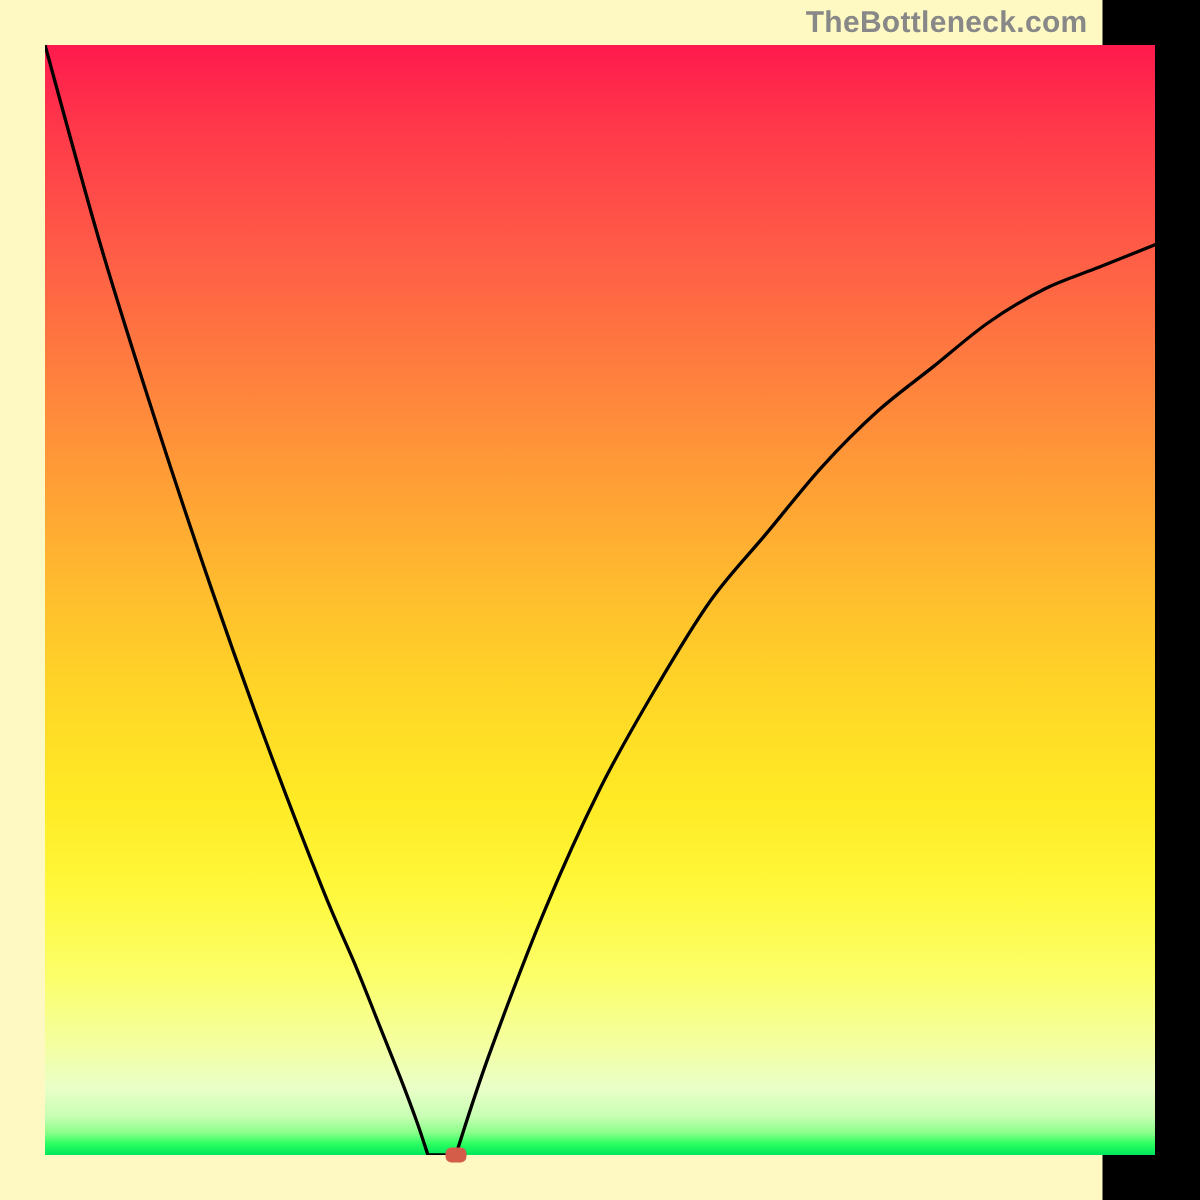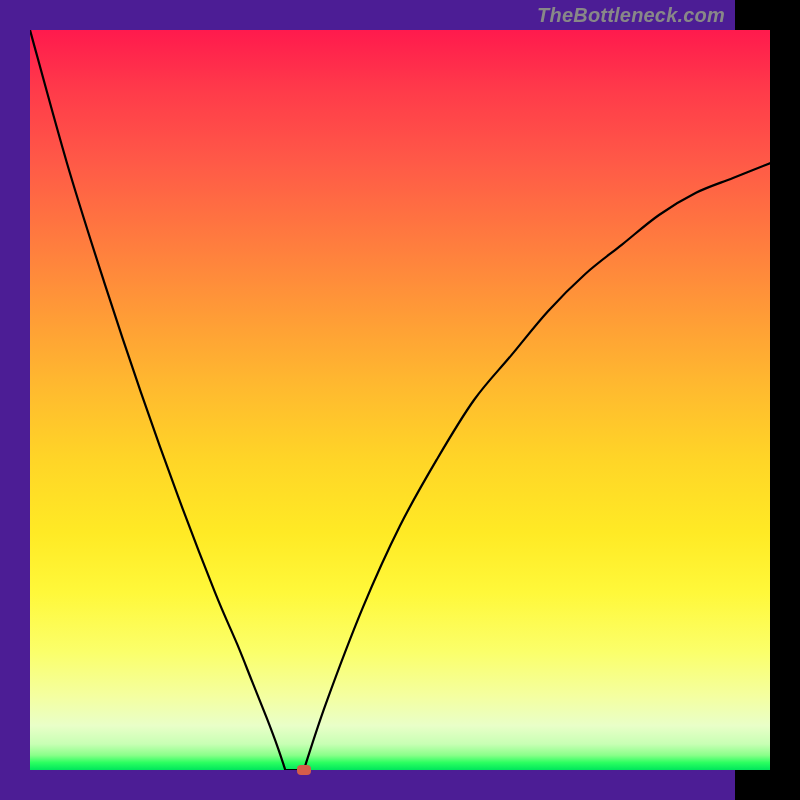--- a/index.html
+++ b/index.html
@@ -8,22 +8,21 @@
     width: 800px;
     height: 800px;
     background: #000;
     font-family: Arial, Helvetica, sans-serif;
     overflow: hidden;
   }
   .frame {
     position: relative;
     width: 735px;
     height: 800px;
-    background: #4c1d95;
-    font-style: italic;
+    background: #fef9c3;
   }
   .plot {
     position: absolute;
     left: 30px;
     top: 30px;
     width: 740px;
     height: 740px;
     
     background: linear-gradient(
       to bottom,

